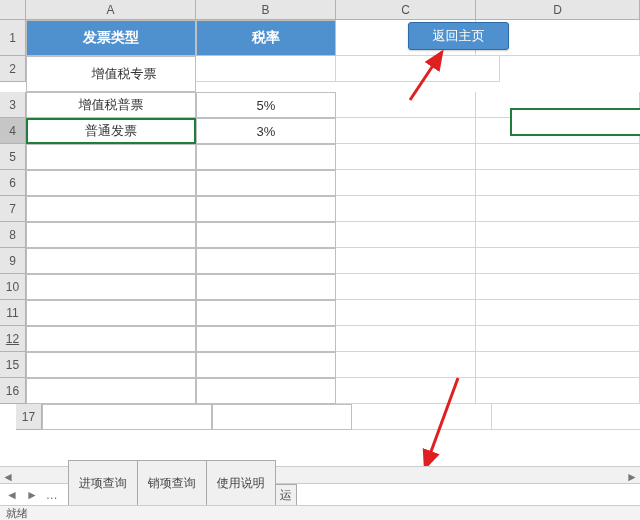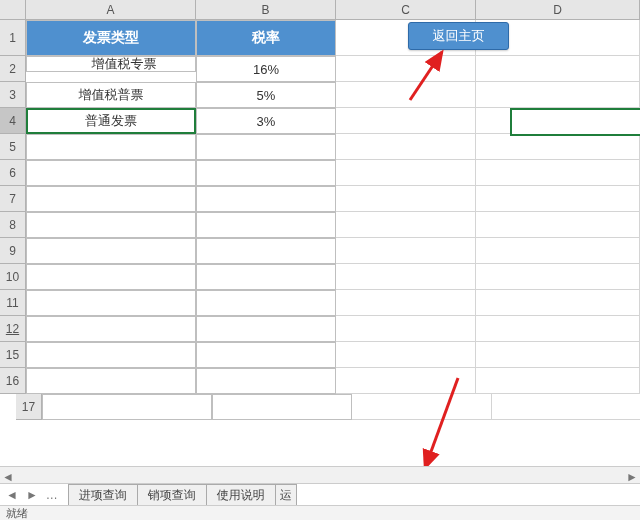--- a/index.html
+++ b/index.html
@@ -20,21 +20,21 @@
 .active-cell{outline:2px solid #1f7e3b;outline-offset:-2px}
 .btn-home{position:absolute;left:408px;top:22px;width:99px;height:26px;background:#4f90cf;border:1px solid #2e6aa8;border-radius:3px;color:#fff;display:flex;align-items:center;justify-content:center;font-size:13px;box-shadow:0 1px 2px rgba(0,0,0,.2)}
 .green-box{position:absolute;left:510px;top:108px;width:130px;height:24px;border:2px solid #1f7e3b;background:#fff}
 .arrow{position:absolute;pointer-events:none}
 .hscroll{position:absolute;left:0;bottom:33px;right:0;height:20px;background:#f1f1f1;border-top:1px solid #ccc;display:flex;align-items:center}
 .hs-btn{width:16px;height:16px;display:flex;align-items:center;justify-content:center;color:#777}
 .hs-track{flex:1;height:16px;position:relative}
 .tabsbar{position:absolute;left:0;bottom:14px;right:0;height:22px;background:#fff;border-top:1px solid #ccc;display:flex;align-items:flex-end}
 .tab-nav{display:flex;align-items:center;height:22px;padding:0 4px;gap:4px}
 .tab-nav span{color:#777;cursor:pointer;padding:0 2px}
-.tab{padding:0 10px;height:21px;border:1px solid #aaa;border-bottom:none;margin-left:-1px;background:#f0f0f0;display:flex;align-items:center;color:#444;font-size:12px}
+.tab{padding:12px 10px;height:21px;border:1px solid #aaa;border-bottom:none;margin-left:-1px;background:#f0f0f0;display:flex;align-items:center;color:#444;font-size:12px}
 .tab.first{margin-left:4px}
 .tab.active{background:#fff;color:#1f7e3b;font-weight:600;border-bottom:1px solid #fff}
 .tab-hl{border:1px solid #e02020;border-bottom:none;padding:0 0;margin-left:-1px;display:flex}
 .tab-hl .tab{border:1px solid #aaa;border-bottom:none}
 .statusbar{position:absolute;left:0;bottom:0;right:0;height:14px;background:#f3f3f3;border-top:1px solid #ccc;font-size:11px;color:#555;padding-left:6px;display:flex;}
 </style>
 </head>
 <body>
 <div id="stage">
 
@@ -49,22 +49,21 @@
   <div class="rows" id="rows">
         <div class="row">
           <div class="row-header " style="height: 36px;">1</div>
           <div class="cell col-A r1 th-cell" style="height: 36px;">发票类型</div>
           <div class="cell col-B r1 th-cell" style="height: 36px;">税率</div>
           <div class="cell col-C r1" style="height: 36px;"></div>
           <div class="cell col-D r1" style="height: 36px;"></div>
         </div>
         <div class="row">
           <div class="row-header " style="height: 26px;">2</div>
-          <div class="cell col-A rN td-cell" style="height: 16px; padding-left: 26px;">增值税专票</div>
-          <div class="cell col-B rN td-cell" style="height: 26px;">16%</div>
+          <div class="cell col-A rN td-cell" style="height: 36px; padding-left: 26px;">增值税专票</div>
           <div class="cell col-C rN" style="height: 26px;"></div>
           <div class="cell col-D rN" style="height: 26px;"></div>
         </div>
         <div class="row">
           <div class="row-header " style="height: 26px;">3</div>
           <div class="cell col-A rN td-cell" style="height: 26px;">增值税普票</div>
           <div class="cell col-B rN td-cell" style="height: 26px;">5%</div>
           <div class="cell col-C rN" style="height: 26px;"></div>
           <div class="cell col-D rN" style="height: 26px;"></div>
         </div>

